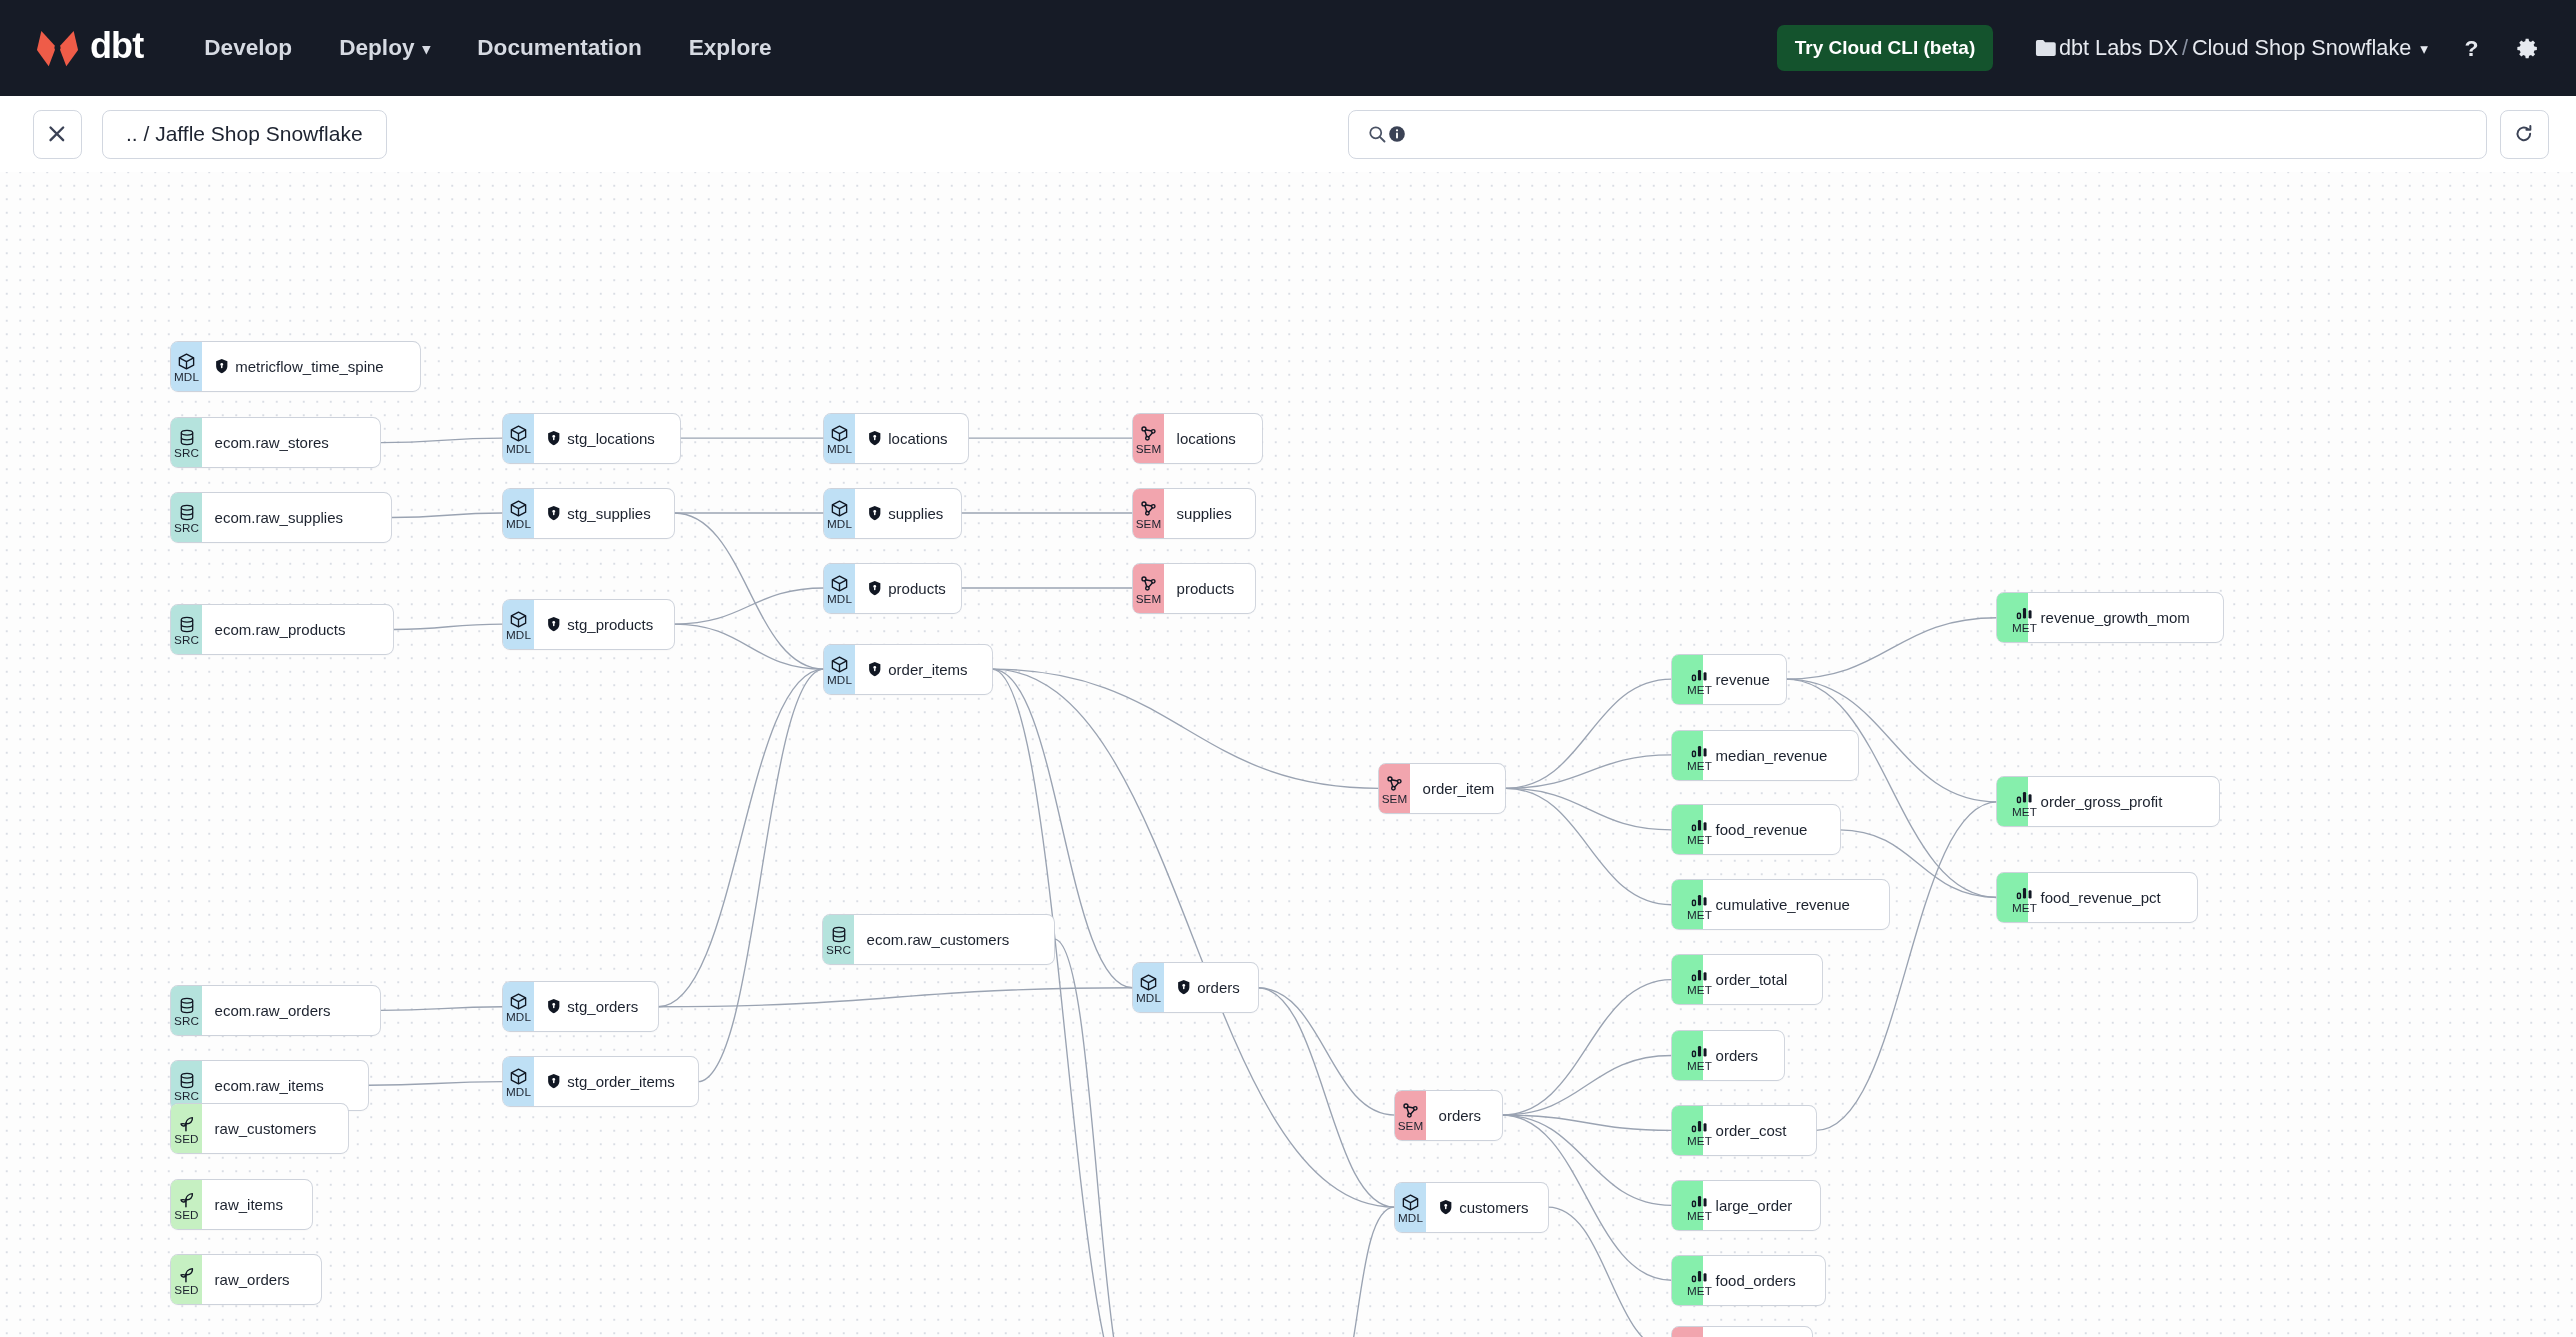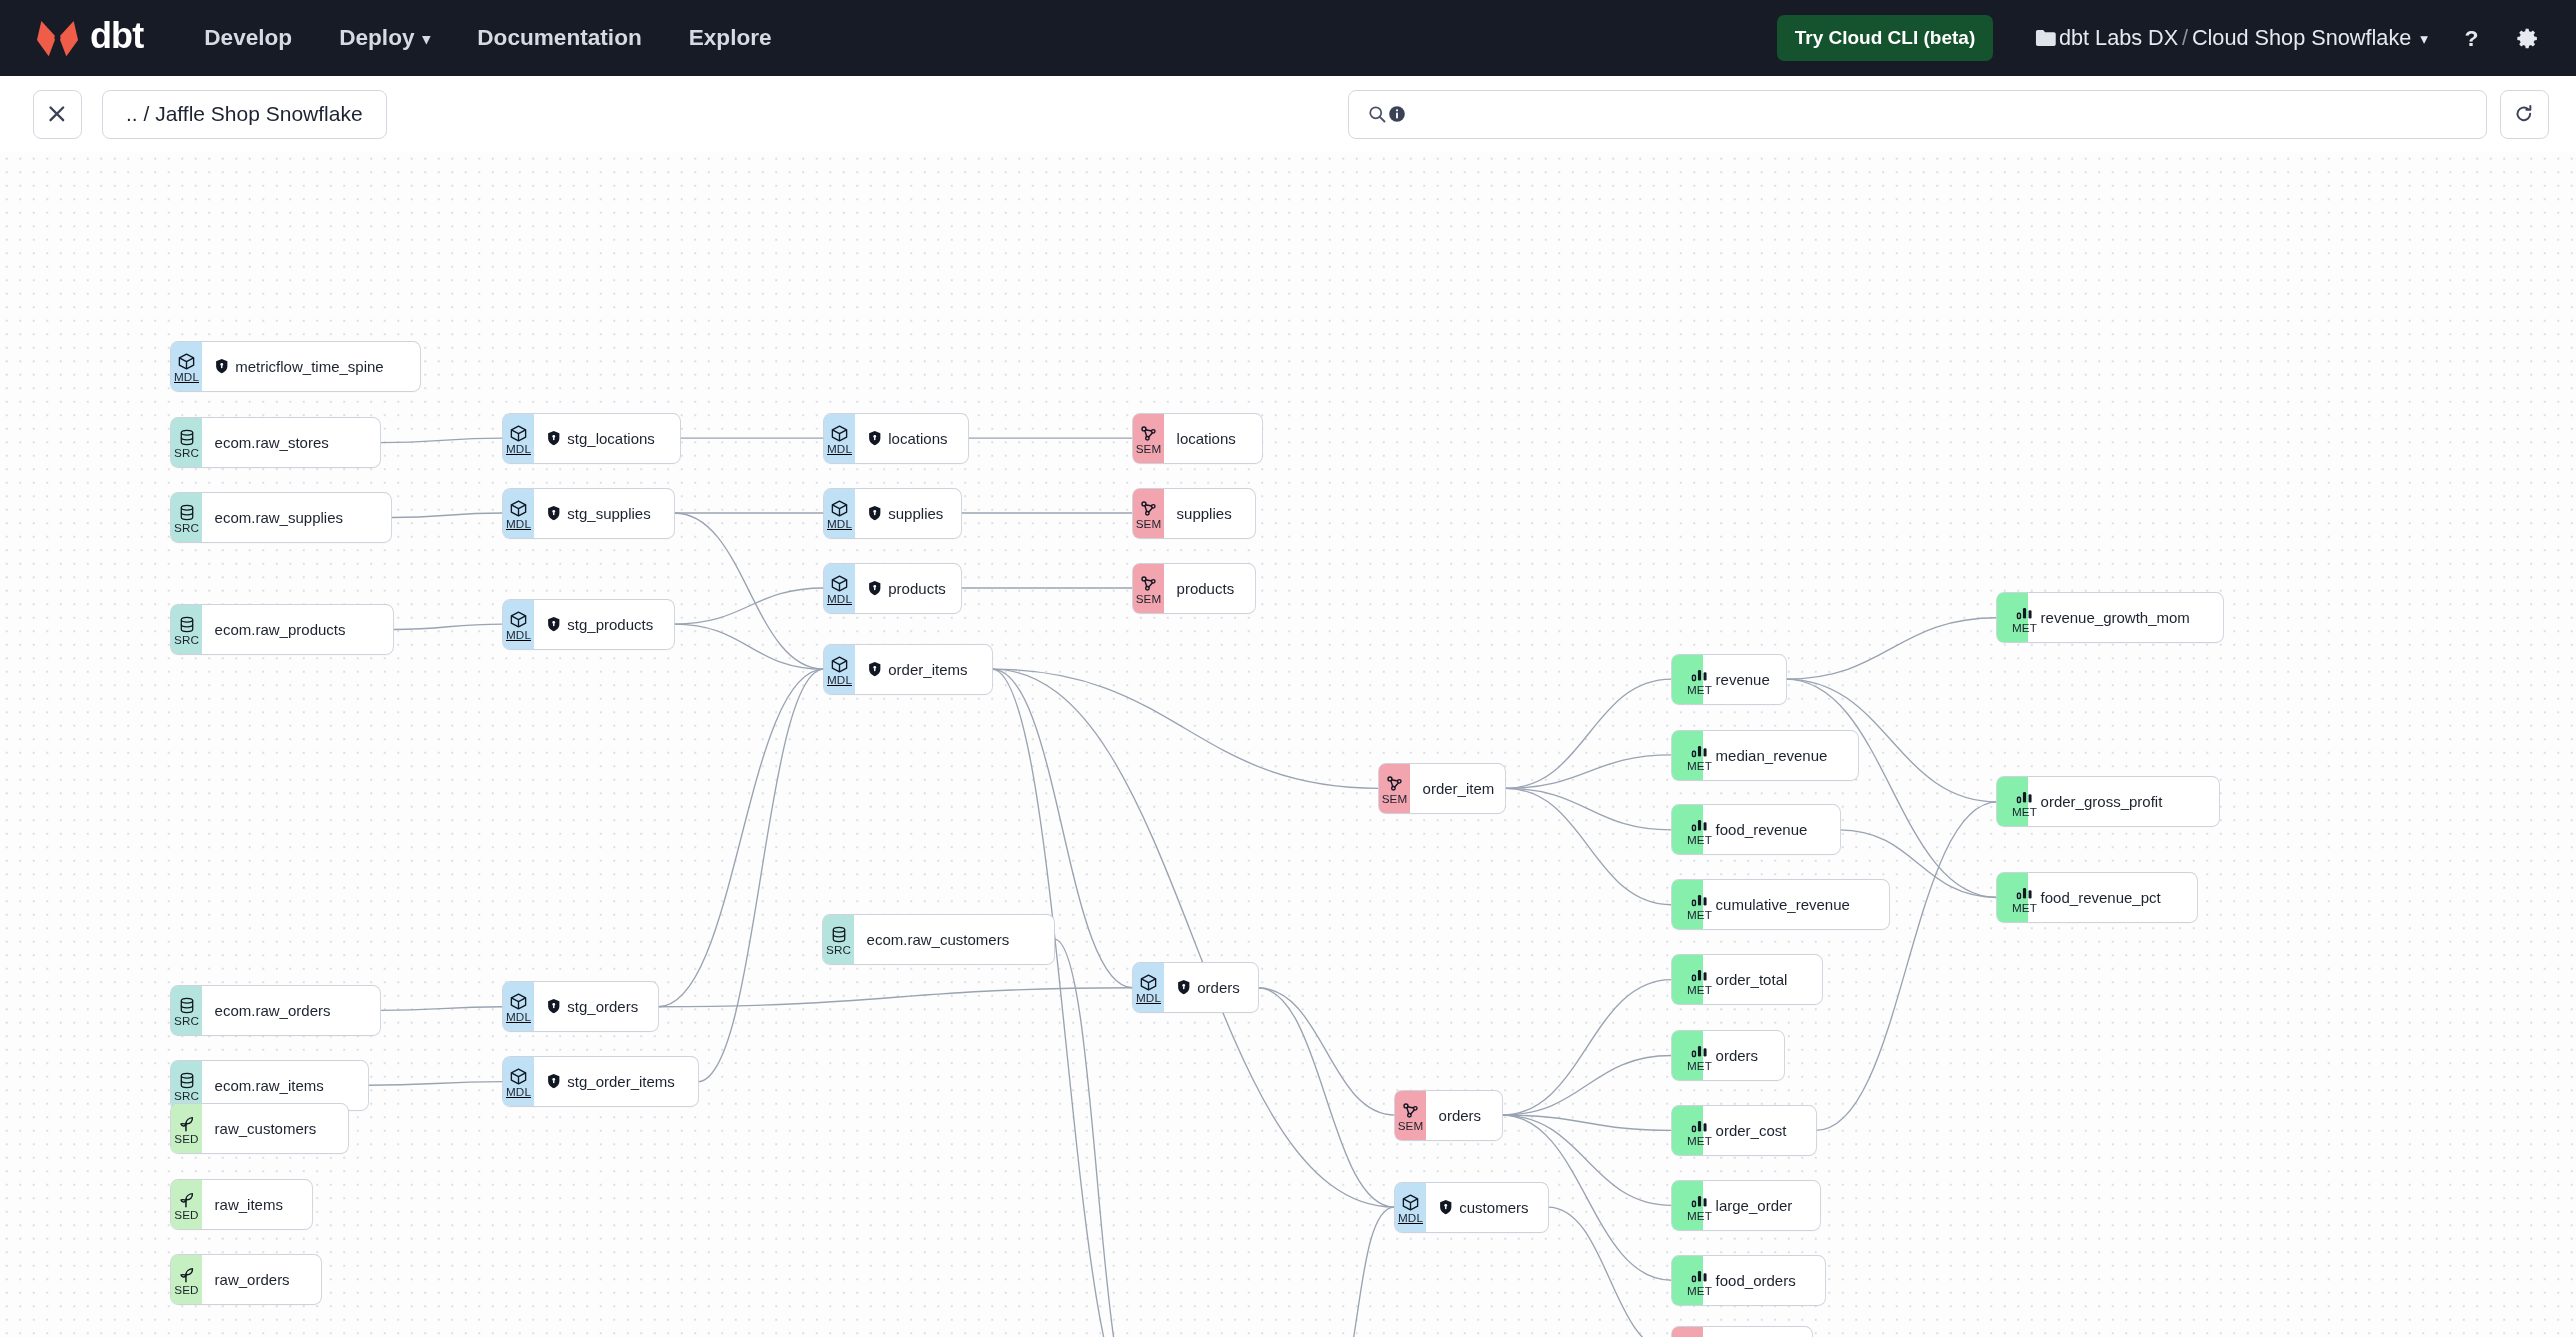--- a/index.html
+++ b/index.html
@@ -5,21 +5,21 @@
   * { box-sizing: border-box; margin: 0; padding: 0; }
   html, body {
     width: 2576px; height: 1338px;
     font-family: "Liberation Sans", sans-serif;
     overflow: hidden;
     background: #ffffff;
   }
 
   
   #topnav {
-    height: 76px; width: 100%;
+    height: 96px; width: 100%;
     background: #161b26;
     display: flex; align-items: center;
     padding: 0 36px 0 34px;
     position: relative; z-index: 50;
   }
   #logo-wrap { display: flex; align-items: center; gap: 9px; margin-right: 61px; }
   .dbt-mark { width: 47px; height: 47px; display:block; }
   .dbt-word {
     color: #fff; font-size: 36px; font-weight: 700; letter-spacing: -0.9px;
     line-height: 1; position: relative; top: -1.8px;
@@ -103,21 +103,21 @@
   }
   .badge .bico { height: 19px; display: flex; align-items: flex-end; }
   .badge .btxt { font-size: 11.7px; line-height: 12.6px; color: #1c222e; letter-spacing: 0.1px; }
   .nlabel {
     display: flex; align-items: center; gap: 7.2px;
     padding: 0 14.4px 0 12.6px; font-size: 15px; color: #1c222e; white-space: nowrap;
     border-radius: 0 6.3px 6.3px 0;
   }
   .shield { width: 13.5px; height: 16.2px; flex: none; display:block; }
 
-  .badge.mdl { background: #bfe0f5; text-decoration: underline; }
+  .badge.mdl { background: #bfe0f5; }
   .badge.src { background: #b5e3dd; }
   .badge.sem { background: #f2a5ae; }
   .badge.met { background: #86efac; padding-left: 24px; }
   .badge.sed { background: #c6f0c2; }
 </style>
 </head>
 <body>
 
 <div id="topnav">
   <div id="logo-wrap">

